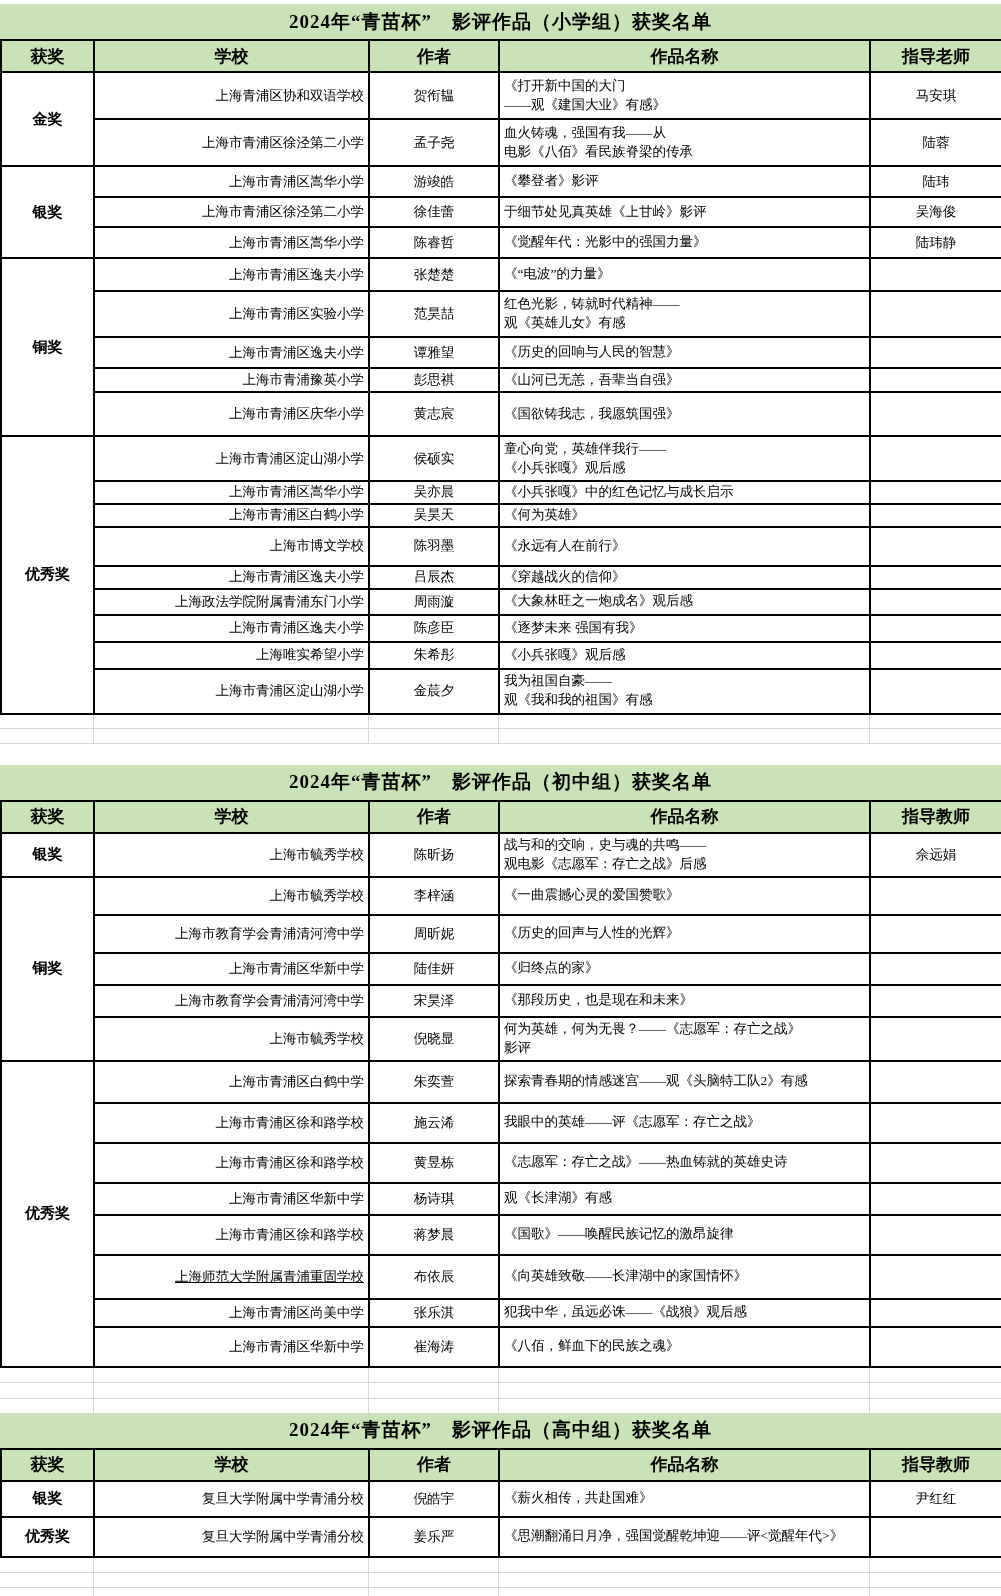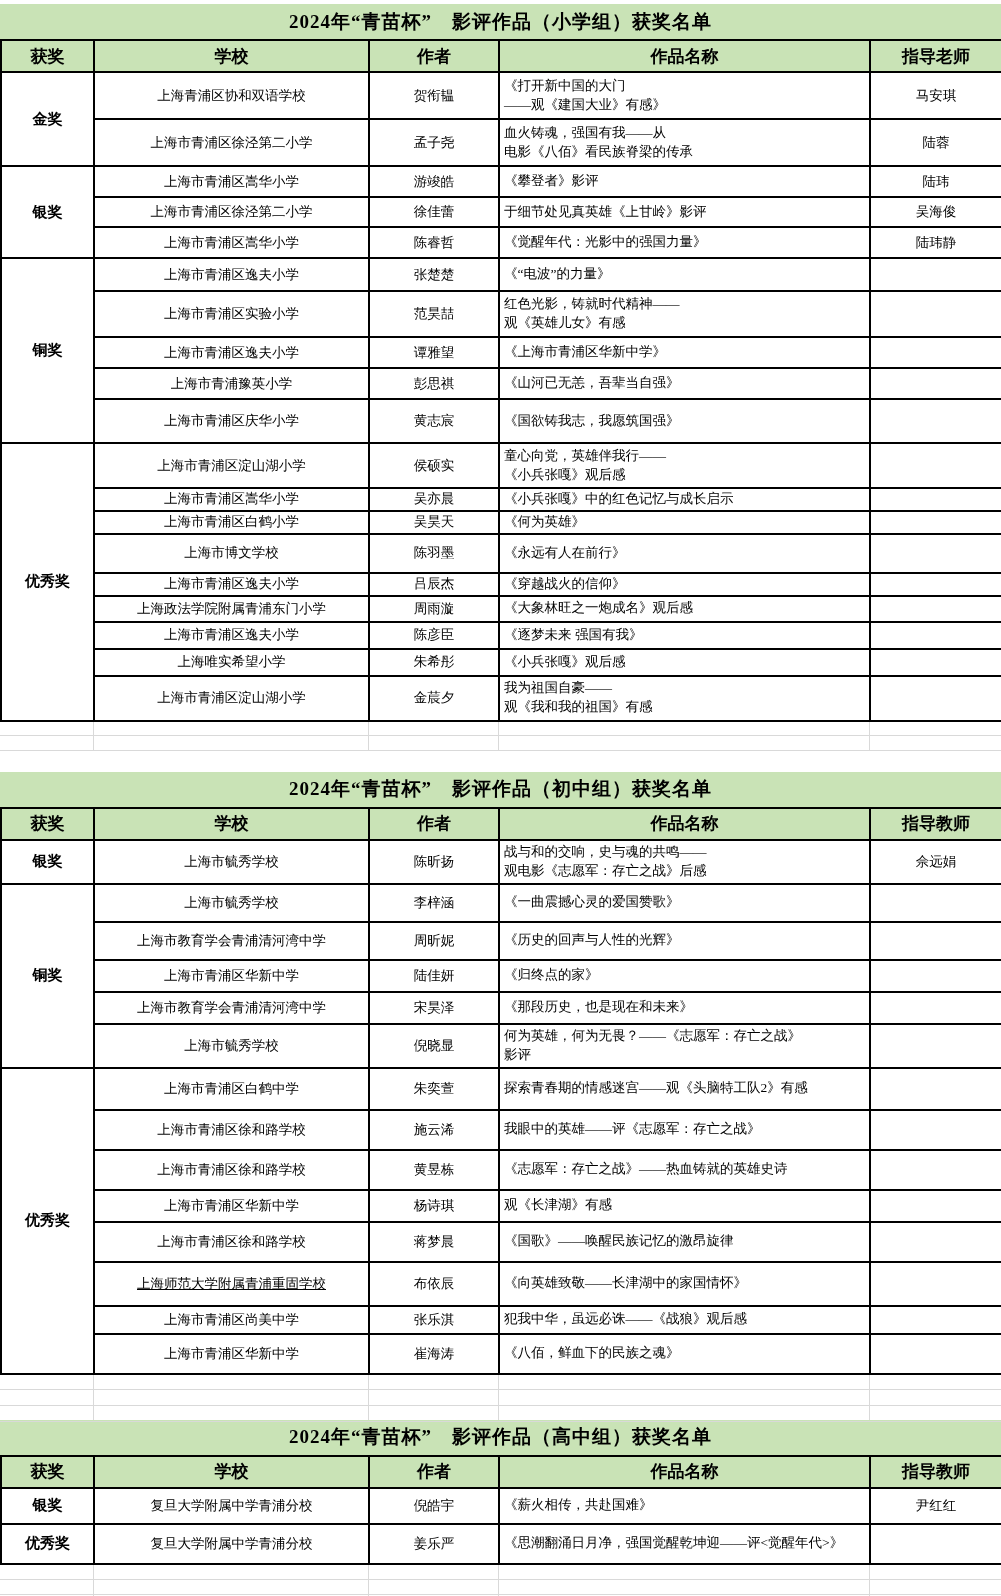--- a/index.html
+++ b/index.html
@@ -28,21 +28,21 @@
     text-align:center;
   }
   .award-table td{
     border:2px solid #000;
     font-size:13.5px;
     padding:1px 4px;
     overflow:hidden;
     vertical-align:middle;
   }
   td.award{font-weight:bold;text-align:center;font-size:15px;padding:1px 2px;}
-  td.school{text-align:center;}
+  td.school{text-align:right;}
   td.author{text-align:center;}
   td.work{text-align:left;white-space:pre-line;line-height:1.4;}
   td.teacher{text-align:center;}
   .u{text-decoration:underline;}
   
   .strip{position:relative;width:1001px;}
   .strip .r{border-bottom:1px solid #d9d9d9;}
   .strip .v{position:absolute;top:0;bottom:0;width:1px;background:#d9d9d9;}
   .gap{width:1001px;background:#fff;}
 </style>
@@ -110,24 +110,24 @@
   <tr style="height:46px">
     <td class="school">上海市青浦区实验小学</td>
     <td class="author">范昊喆</td>
     <td class="work">红色光影，铸就时代精神——
 观《英雄儿女》有感</td>
     <td class="teacher"></td>
   </tr>
   <tr style="height:31px">
     <td class="school">上海市青浦区逸夫小学</td>
     <td class="author">谭雅望</td>
-    <td class="work">《上海市青浦区华新中学》</td>
-    <td class="teacher"></td>
-  </tr>
-  <tr style="height:31px">
+    <td class="work">《历史的回响与人民的智慧》</td>
+    <td class="teacher"></td>
+  </tr>
+  <tr style="height:24px">
     <td class="school">上海市青浦豫英小学</td>
     <td class="author">彭思祺</td>
     <td class="work">《山河已无恙，吾辈当自强》</td>
     <td class="teacher"></td>
   </tr>
   <tr style="height:44px">
     <td class="school">上海市青浦区庆华小学</td>
     <td class="author">黄志宸</td>
     <td class="work">《国欲铸我志，我愿筑国强》</td>
     <td class="teacher"></td>

